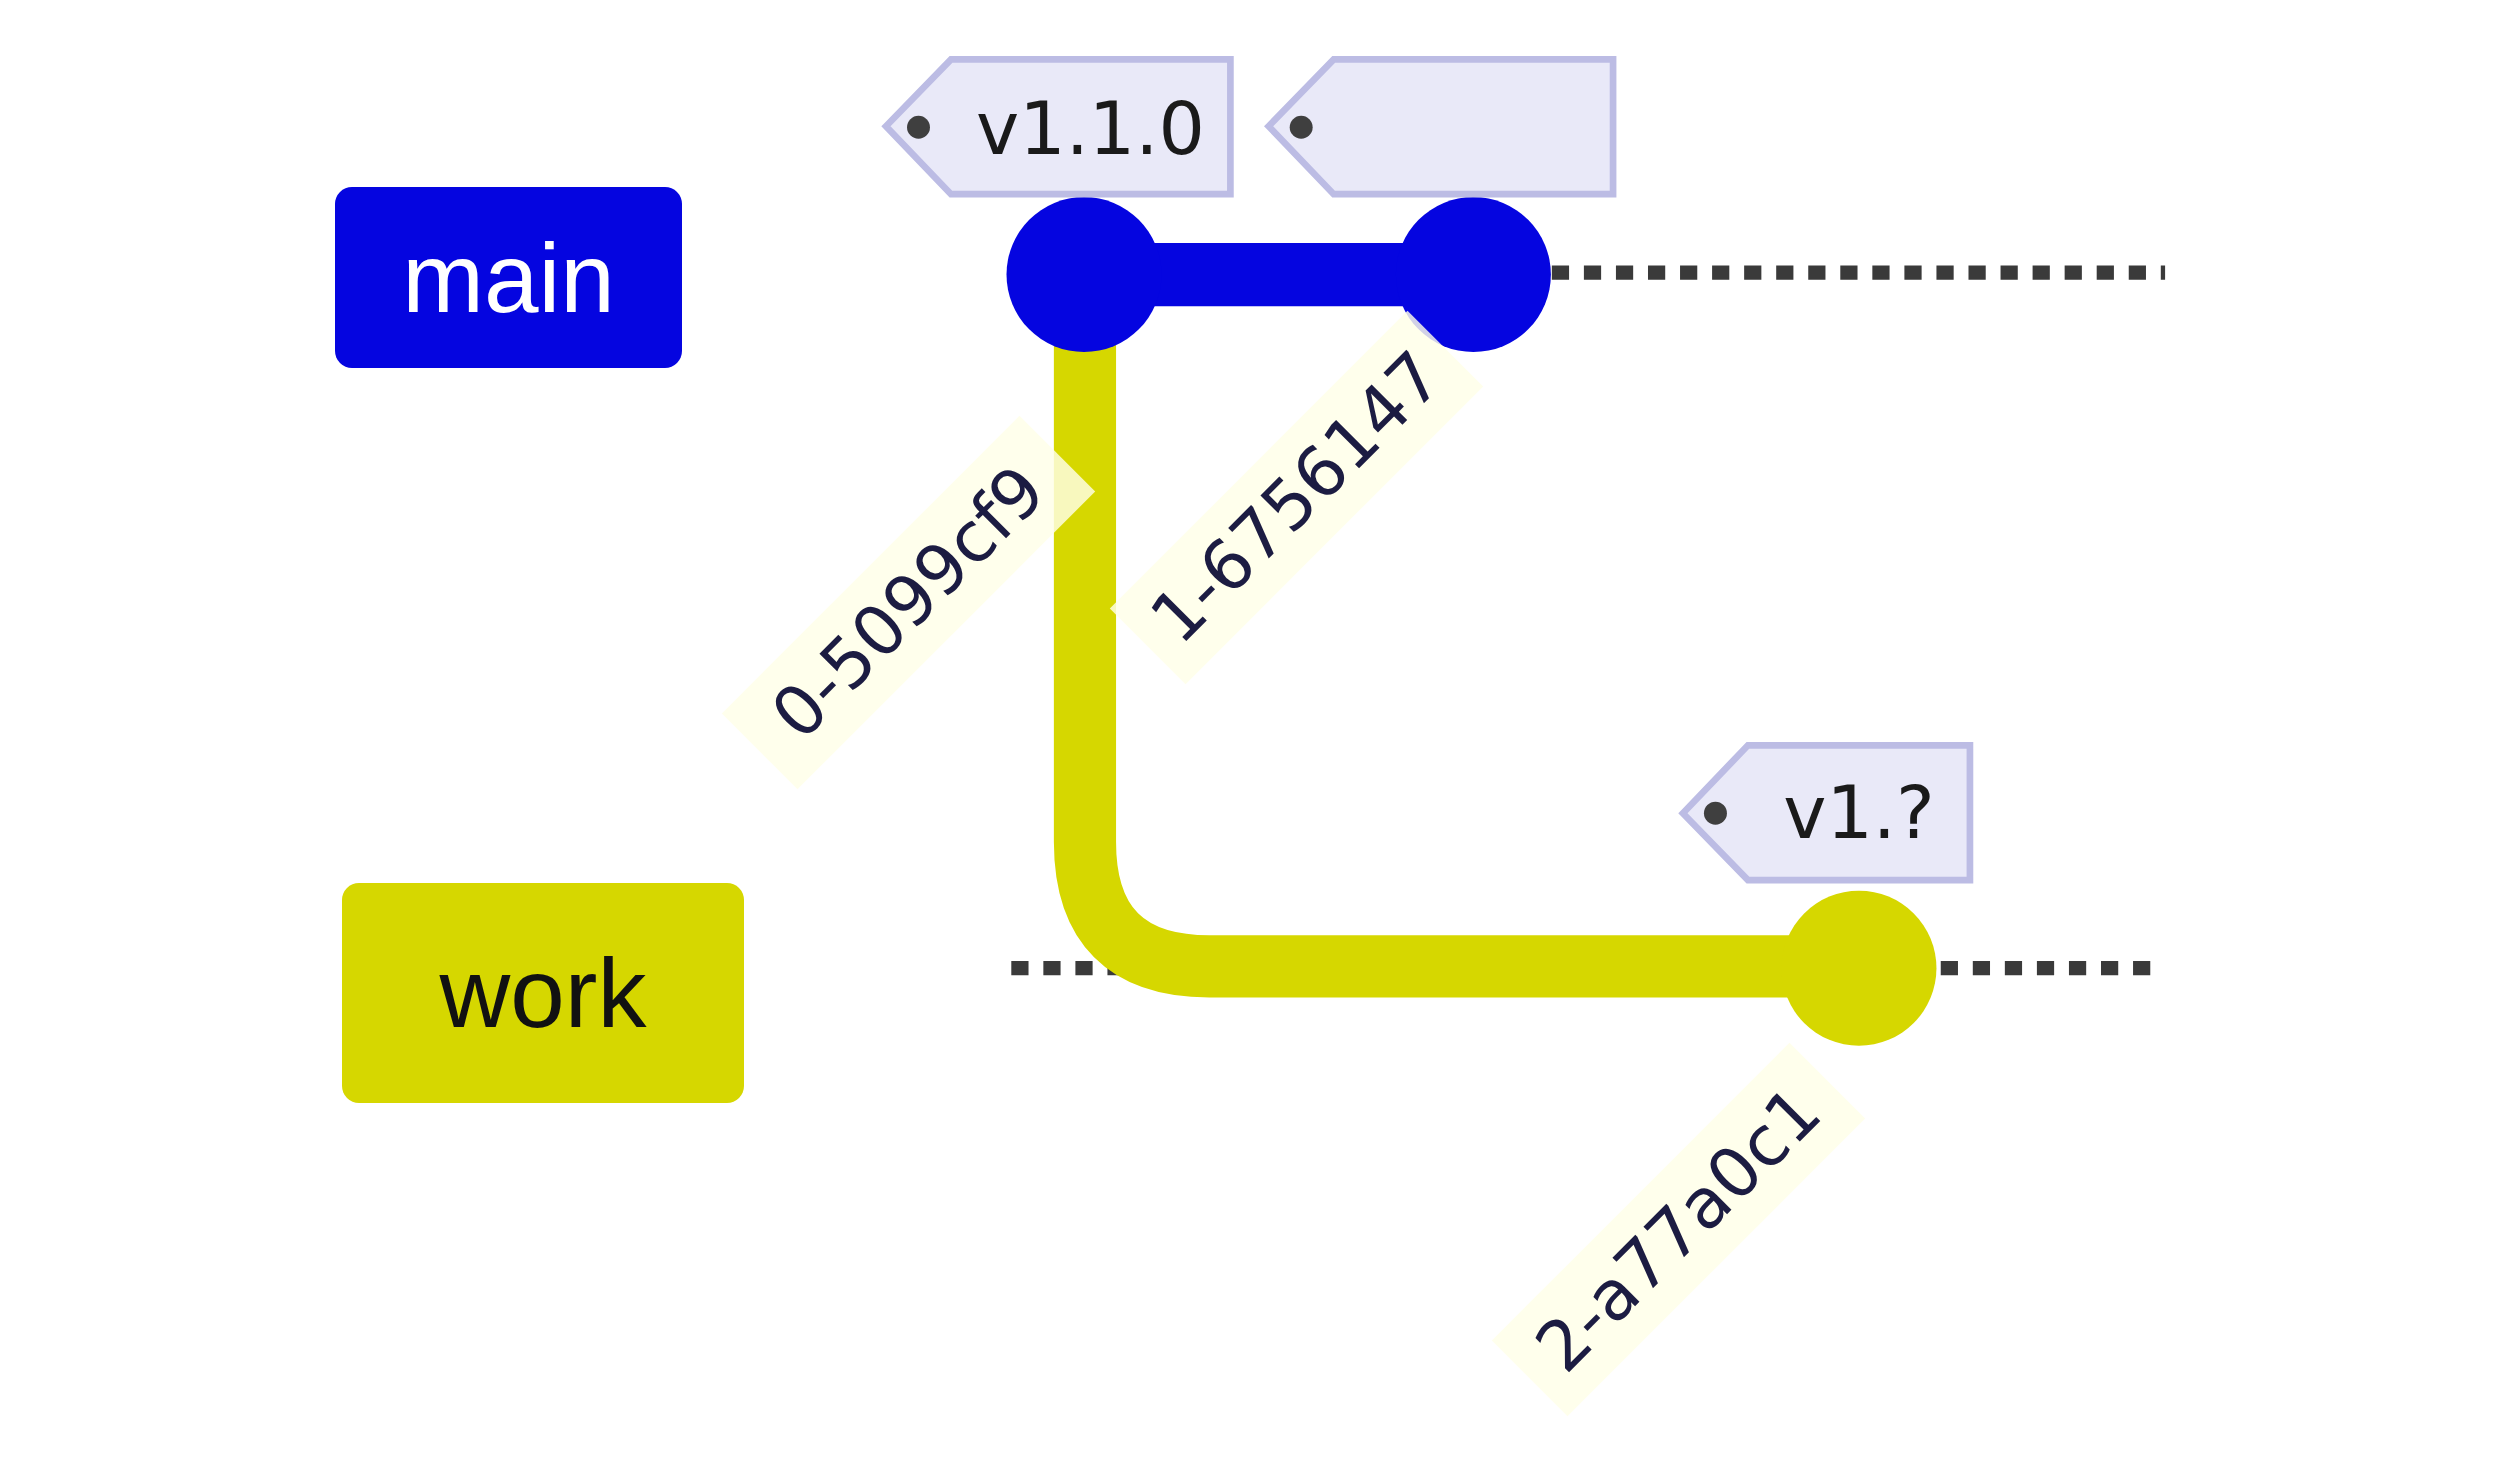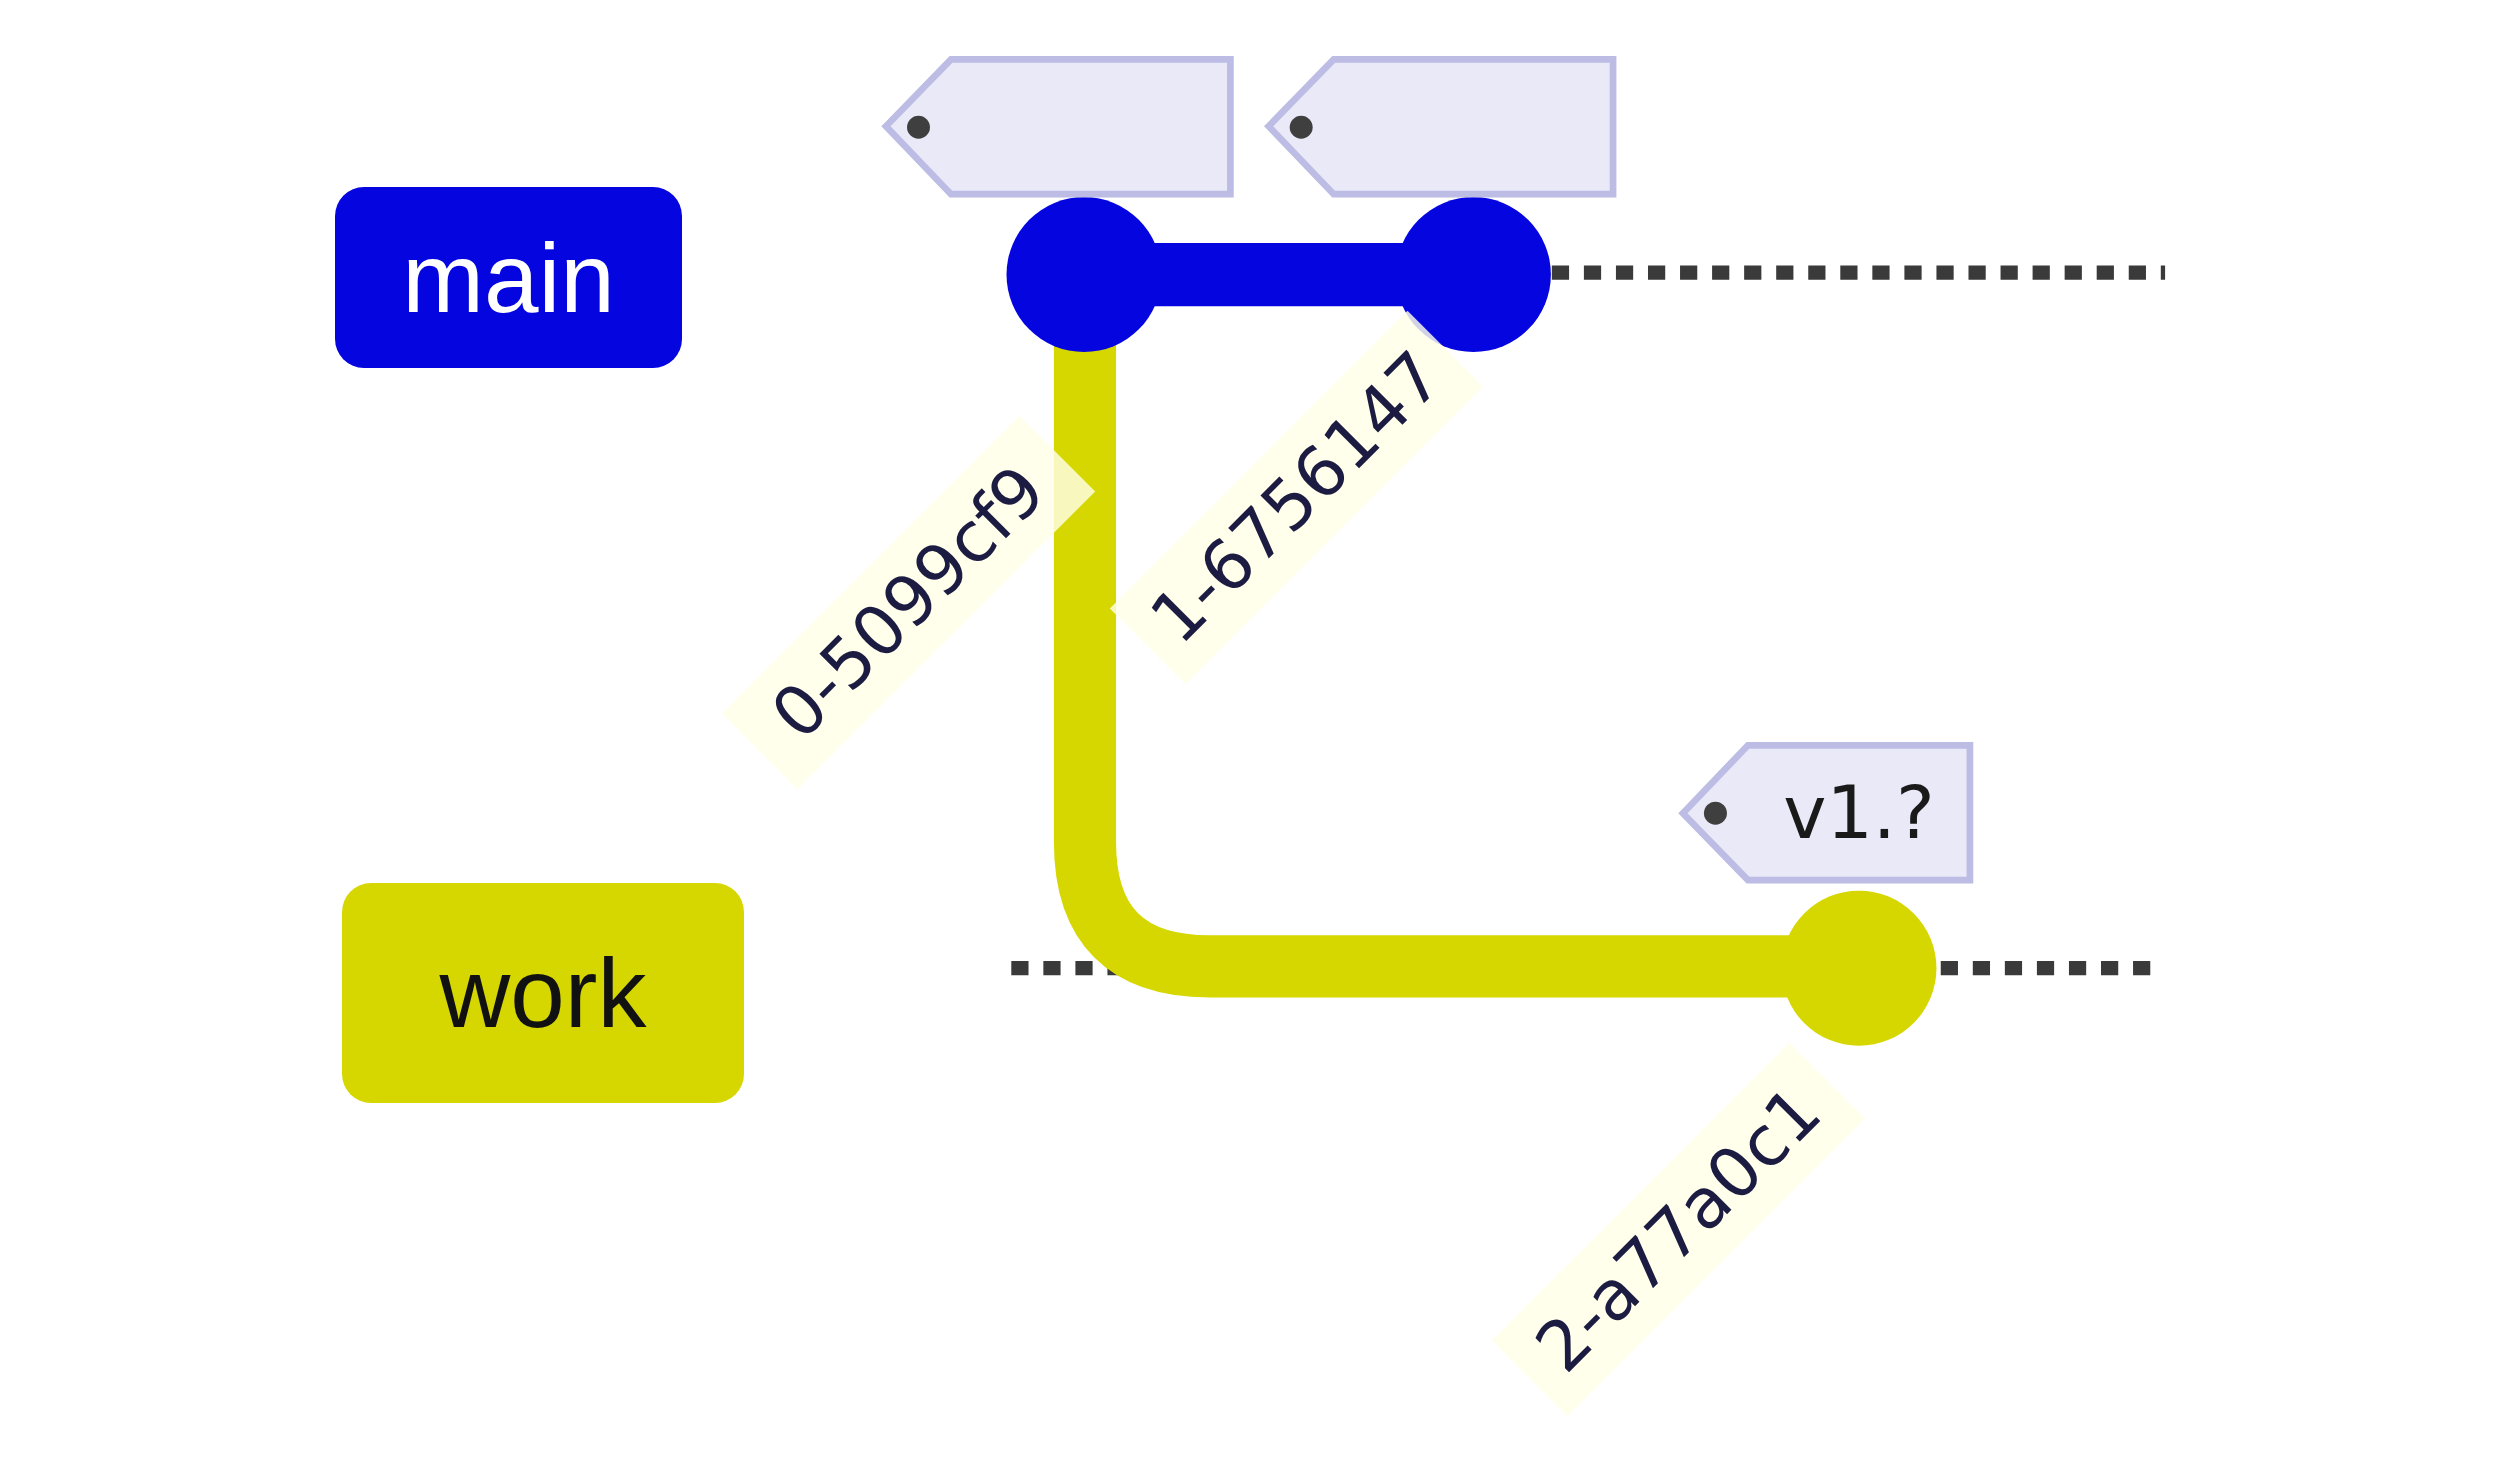--- a/index.html
+++ b/index.html
@@ -17,21 +17,21 @@
   .branch-main-line{stroke:var(--main-color,#0505e0);stroke-width:66;fill:none;}
   .branch-work-path{stroke:var(--work-color,#d6d700);stroke-width:65;fill:none;}
   .dot-main{fill:var(--main-color,#0505e0);}
   .dot-work{fill:var(--work-color,#d6d700);}
   .tagshape{fill:var(--tag-fill,#e9e9f8);stroke:var(--tag-border,#bcbce4);stroke-width:7;stroke-linejoin:miter;}
   .taghole{fill:var(--tag-hole,#3f3f3f);}
 
   .badge{
     position:absolute;z-index:3;
     display:flex;align-items:center;justify-content:center;
-    border-radius:29px;
+    border-radius:17px;
     font-size:98px;line-height:1;
     font-family:"Liberation Sans", sans-serif;
   }
   .badge-main{left:335px;top:187px;width:347px;height:181px;background:var(--main-color,#0505e0);color:var(--main-label-text,#ffffff);}
   .badge-work{left:342px;top:883px;width:402px;height:220px;background:var(--work-color,#d6d700);color:var(--work-label-text,#111111);}
 
   .tagtext{
     position:absolute;z-index:3;
     display:flex;align-items:center;justify-content:center;
     height:127px;
@@ -81,20 +81,21 @@
     <polygon class="tagshape" points="1326,132 1394,62 1686,62 1686,203 1394,203"></polygon>
     <circle class="taghole" cx="1360" cy="133" r="12"></circle>
 
     <polygon class="tagshape" points="1759,850 1827,779 2059,779 2059,920 1827,920"></polygon>
     <circle class="taghole" cx="1793" cy="850" r="12"></circle>
   </svg>
 
   <div class="badge badge-main">main</div>
   <div class="badge badge-work">work</div>
 
+  <div class="tagtext tagtext-1">v1.1.0</div>
   <div class="tagtext tagtext-3">v1.?</div>
 
   <div class="hashlabel hashlabel-0">0-5099cf9</div>
   <div class="hashlabel hashlabel-1">1-6756147</div>
   <div class="hashlabel hashlabel-2">2-a77a0c1</div>
 
 </div>
 
 
 </body></html>

